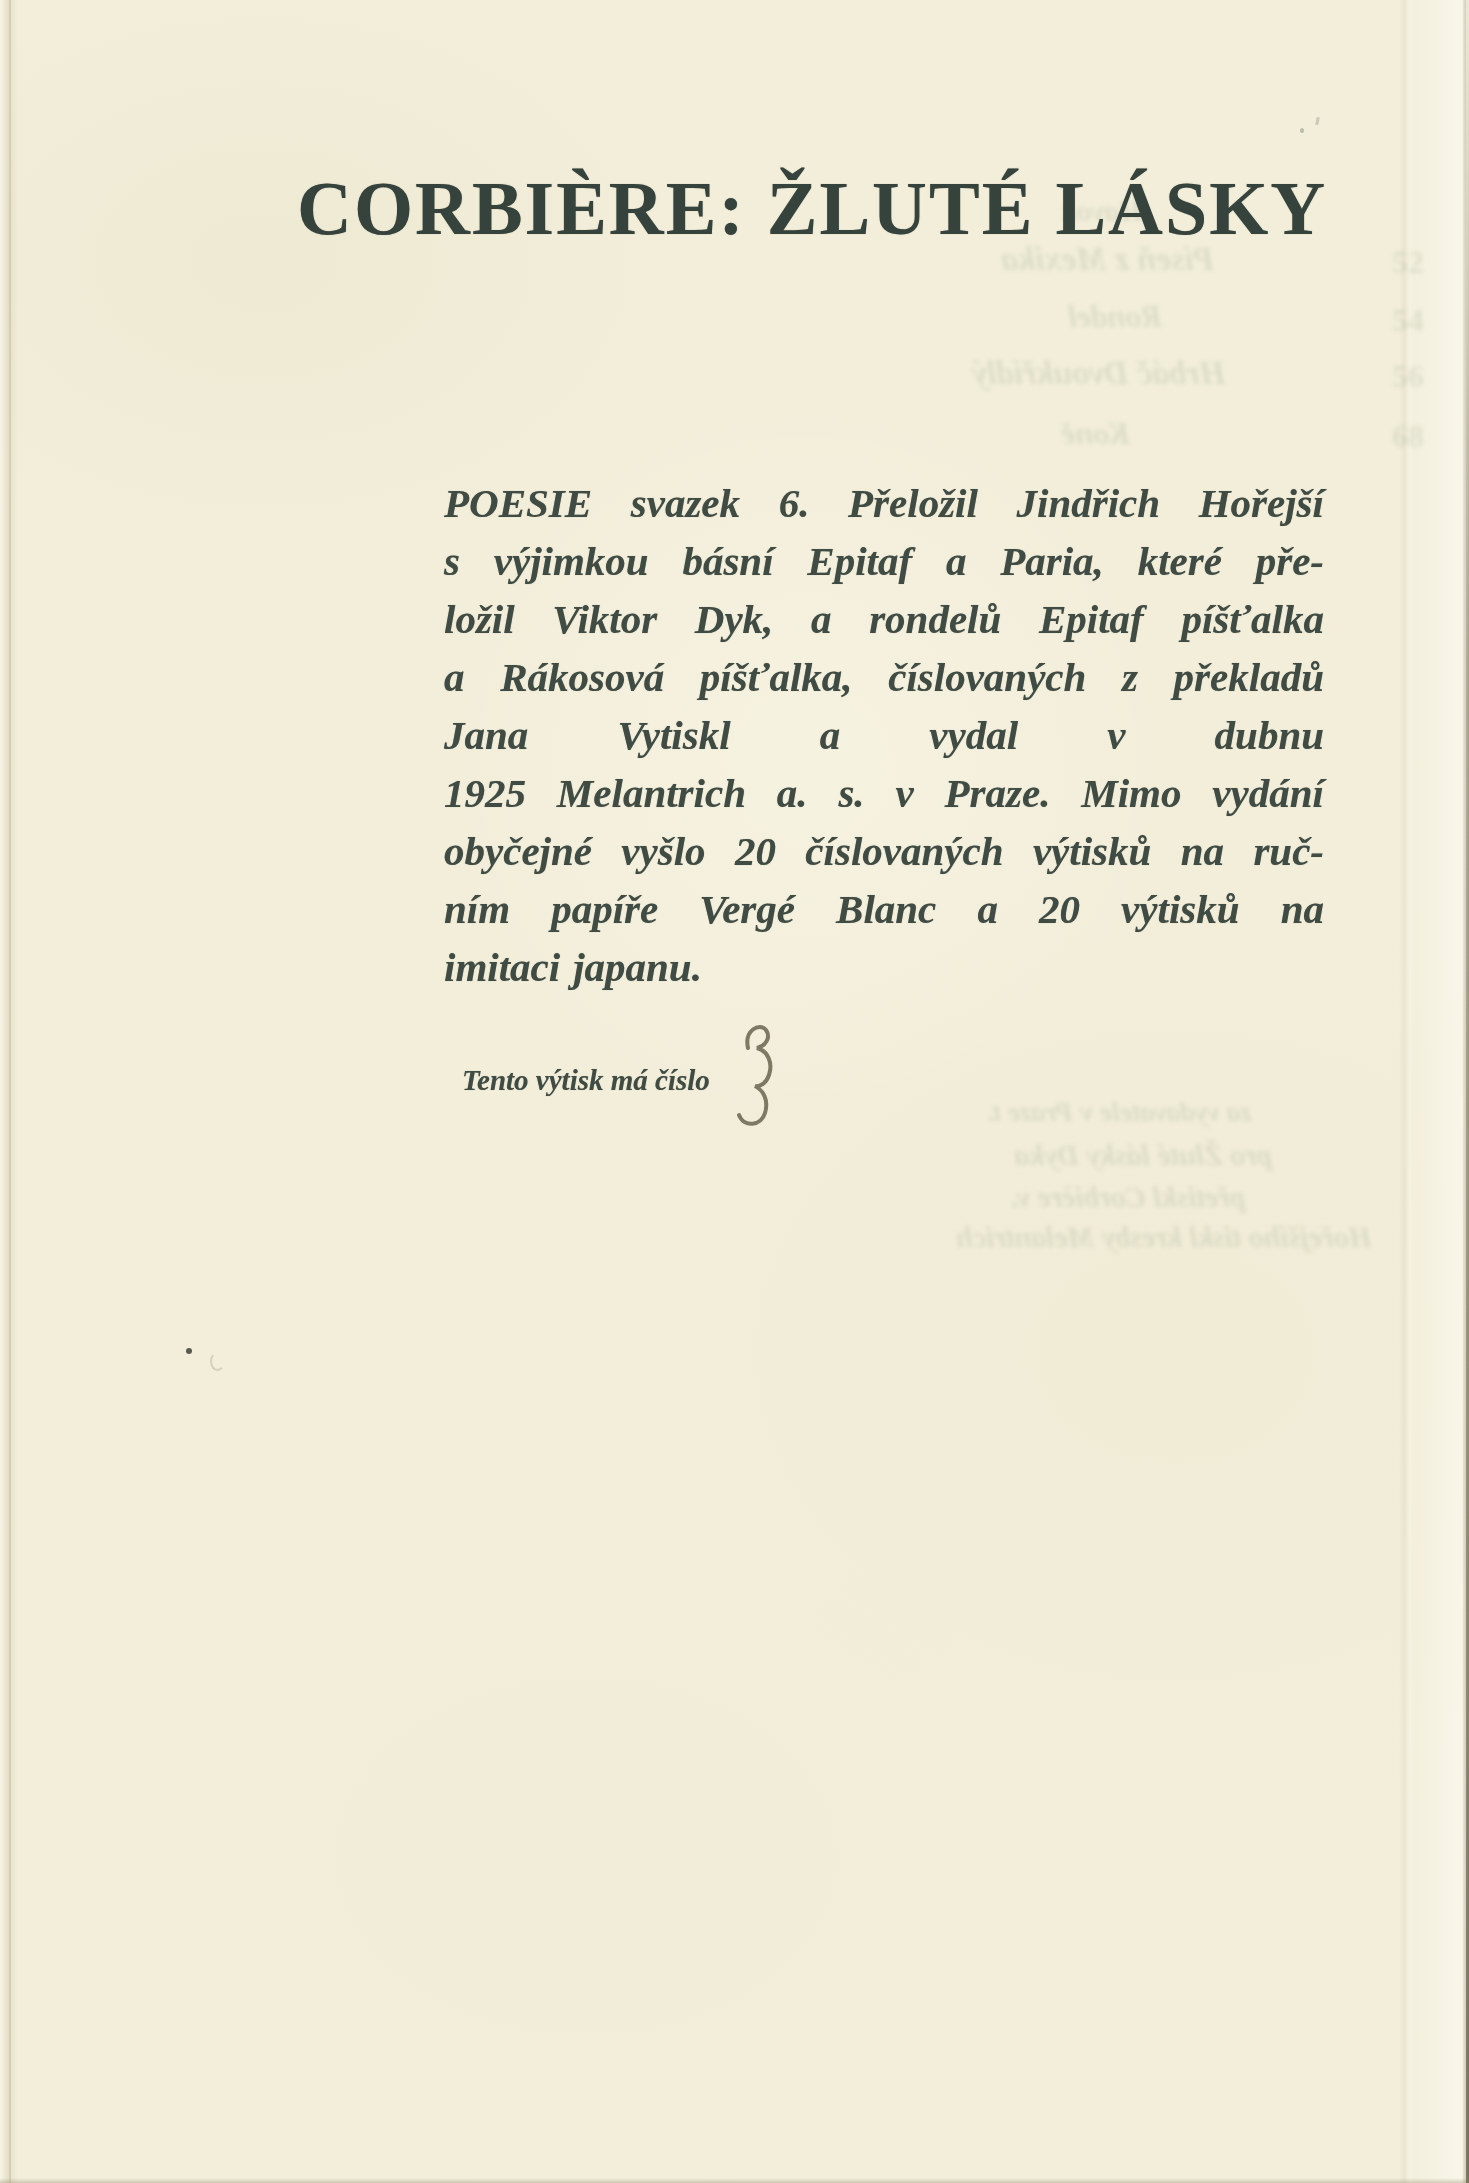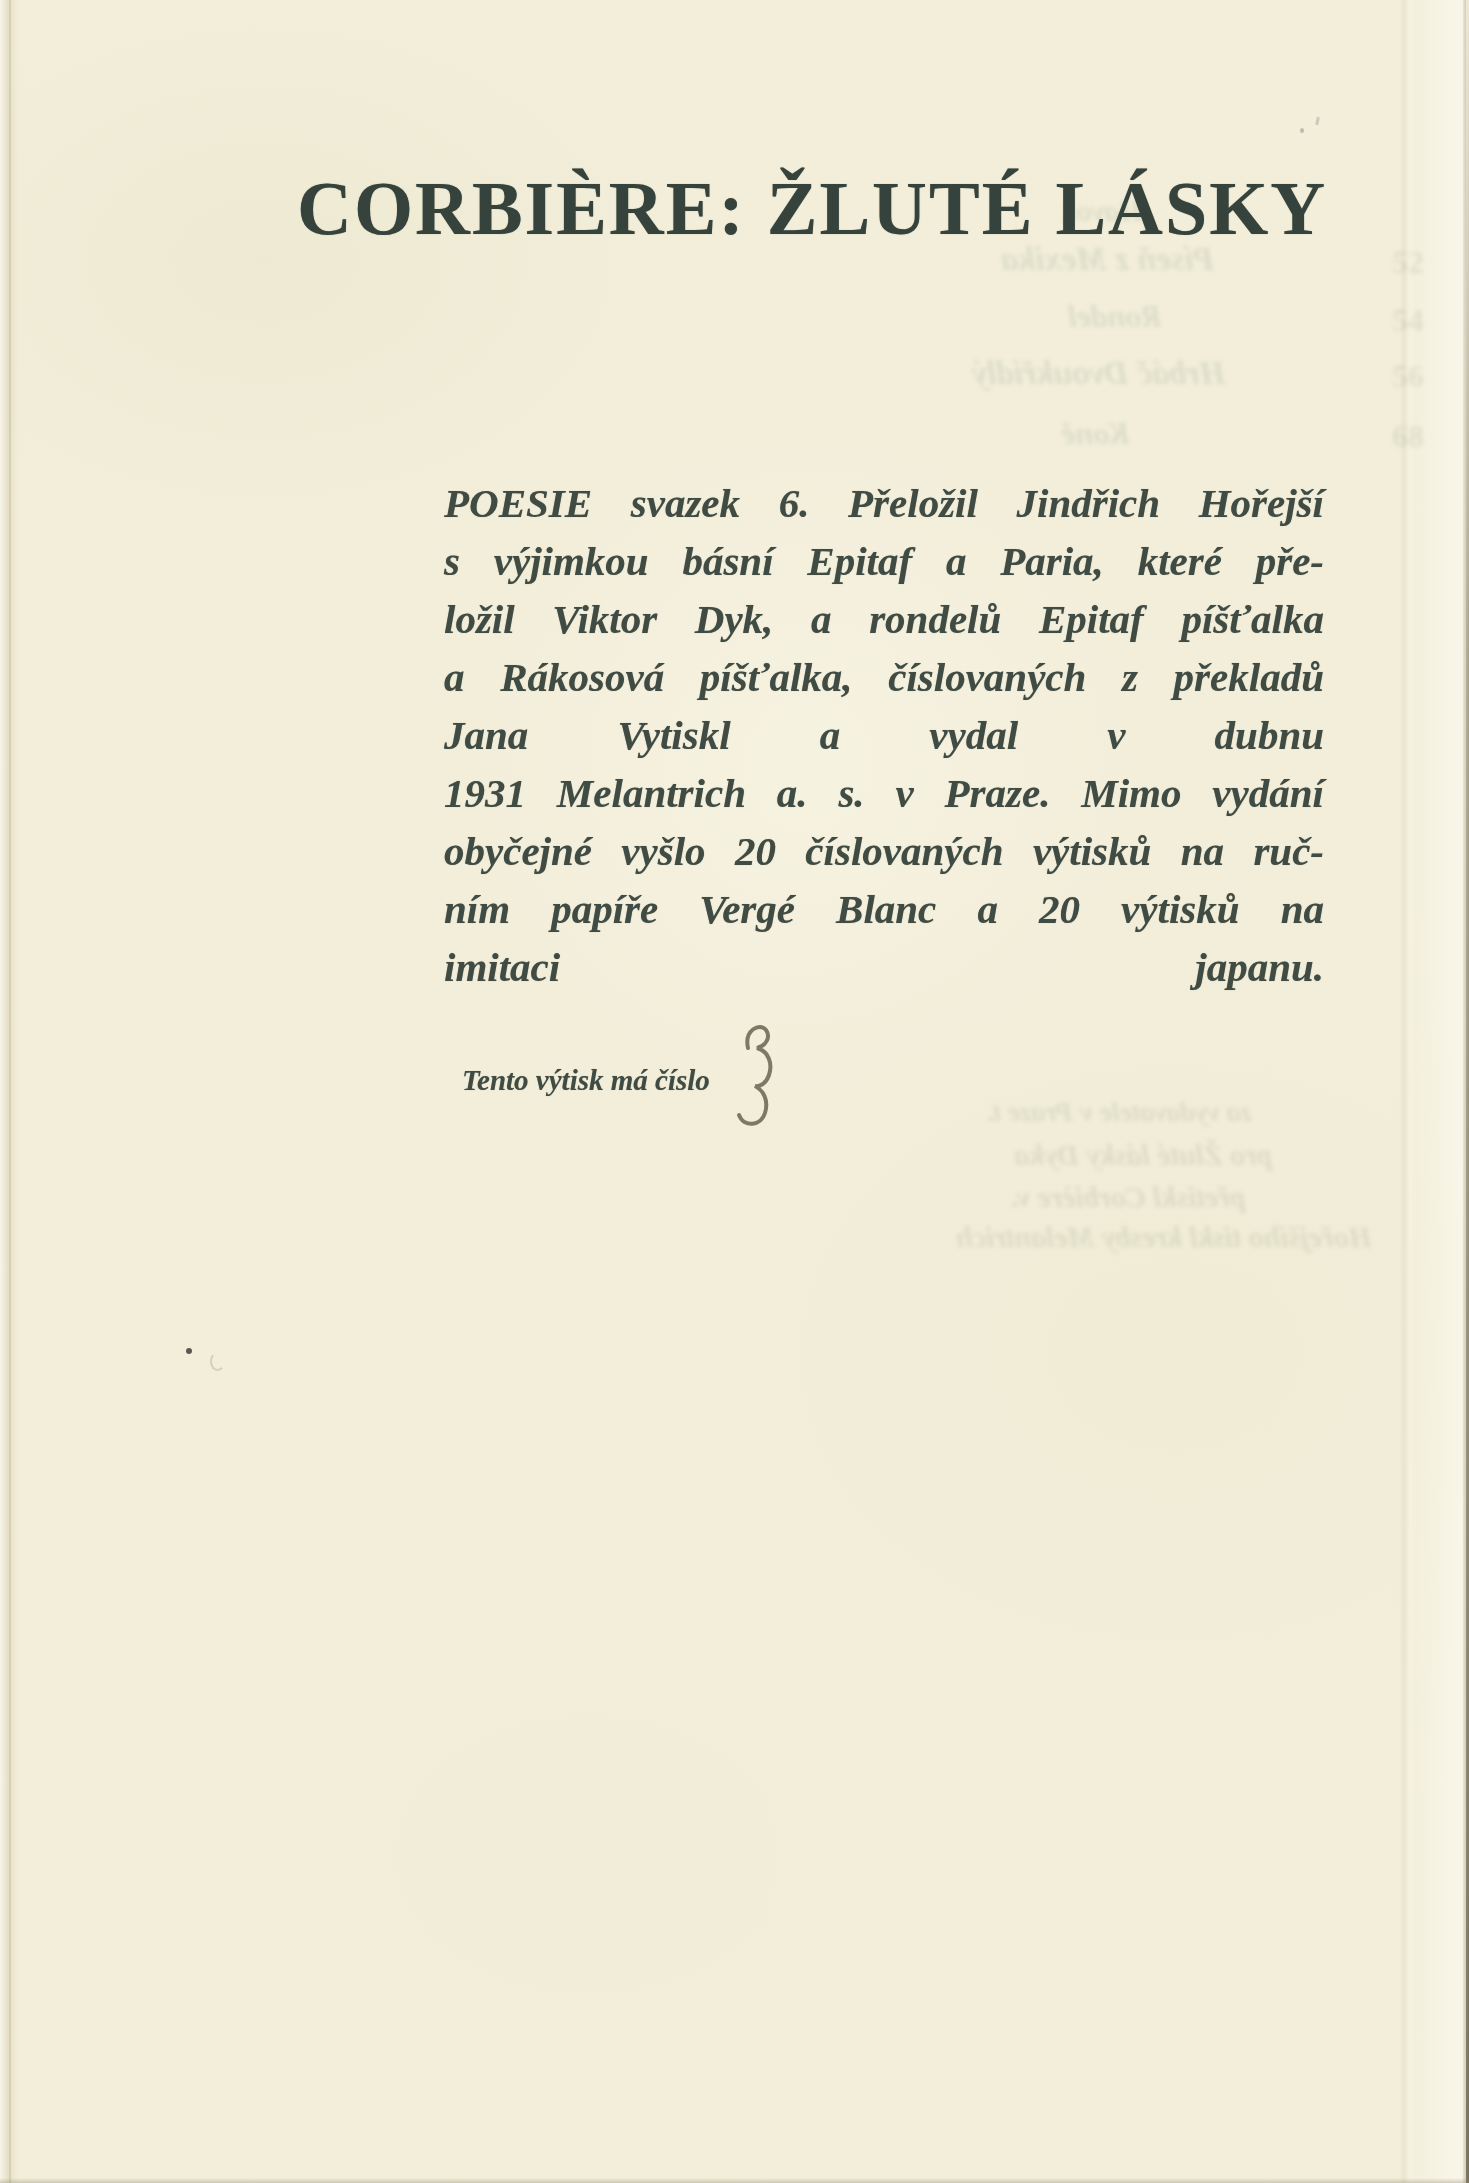--- a/index.html
+++ b/index.html
@@ -32,21 +32,21 @@
     position:absolute;left:297px;top:117px;line-height:80px;
     font-size:76px;font-weight:bold;letter-spacing:2px;white-space:nowrap;
     color:#36433c;text-shadow:0 0 1px rgba(54,67,60,.45);
   }
   .colophon{position:absolute;left:444px;top:474px;width:880px;}
   .cline{
     display:flex;justify-content:space-between;height:58px;line-height:58px;
     font-size:41px;font-style:italic;font-weight:bold;white-space:nowrap;
     color:#3f4b43;text-shadow:0 0 1px rgba(63,75,67,.40);
   }
-  .cline.nofill{justify-content:space-between;gap:13px;}
+  .cline.nofill{justify-content:flex-start;gap:13px;}
   .copyline{
     position:absolute;left:462px;top:1051px;height:58px;line-height:58px;
     font-size:29px;font-style:italic;font-weight:bold;white-space:nowrap;
     color:#3f4b43;text-shadow:0 0 1px rgba(63,75,67,.40);
   }
   .pen3{position:absolute;left:733px;top:1020px;}
   
   .ghost{
     position:absolute;font-style:italic;font-weight:bold;white-space:nowrap;
     color:#5f7a5c;transform:scaleX(-1);filter:blur(2px);opacity:.15;line-height:1;
@@ -129,21 +129,21 @@
       </div>
       <div class="cline">
         <span>Jana</span>
         <span>Vytiskl</span>
         <span>a</span>
         <span>vydal</span>
         <span>v</span>
         <span>dubnu</span>
       </div>
       <div class="cline">
-        <span>1931</span>
+        <span>1925</span>
         <span>Melantrich</span>
         <span>a.</span>
         <span>s.</span>
         <span>v</span>
         <span>Praze.</span>
         <span>Mimo</span>
         <span>vydání</span>
       </div>
       <div class="cline">
         <span>obyčejné</span>

